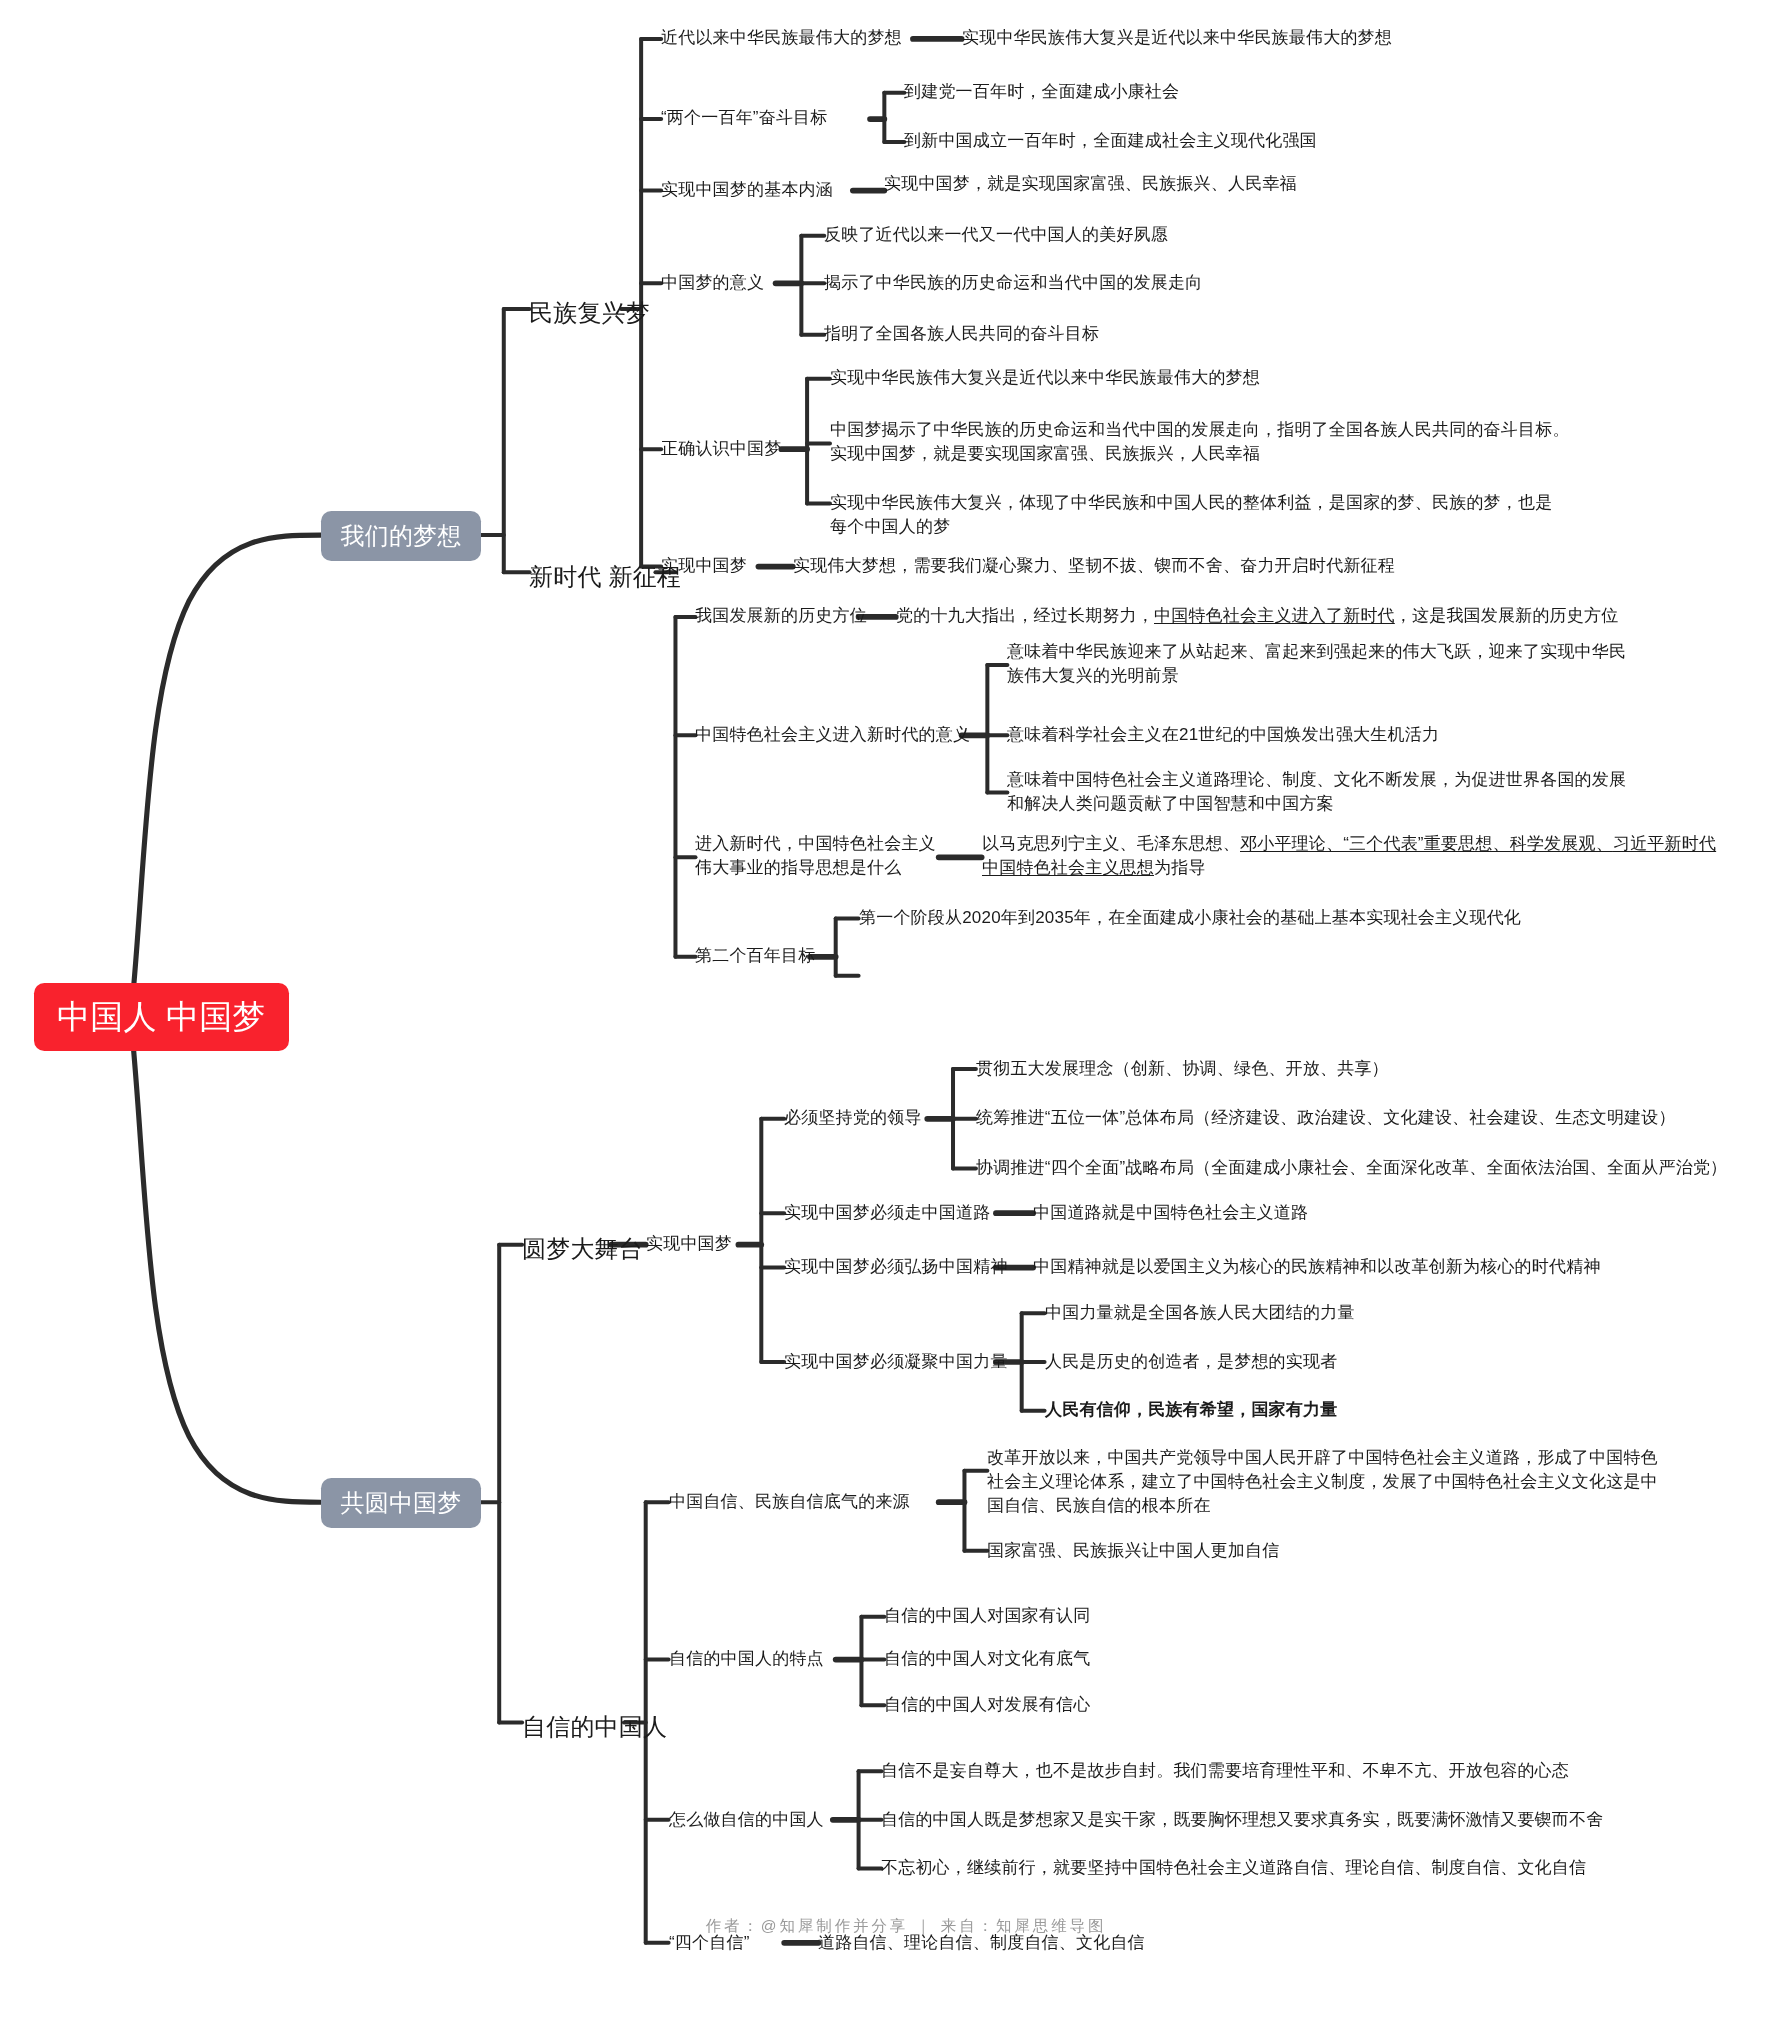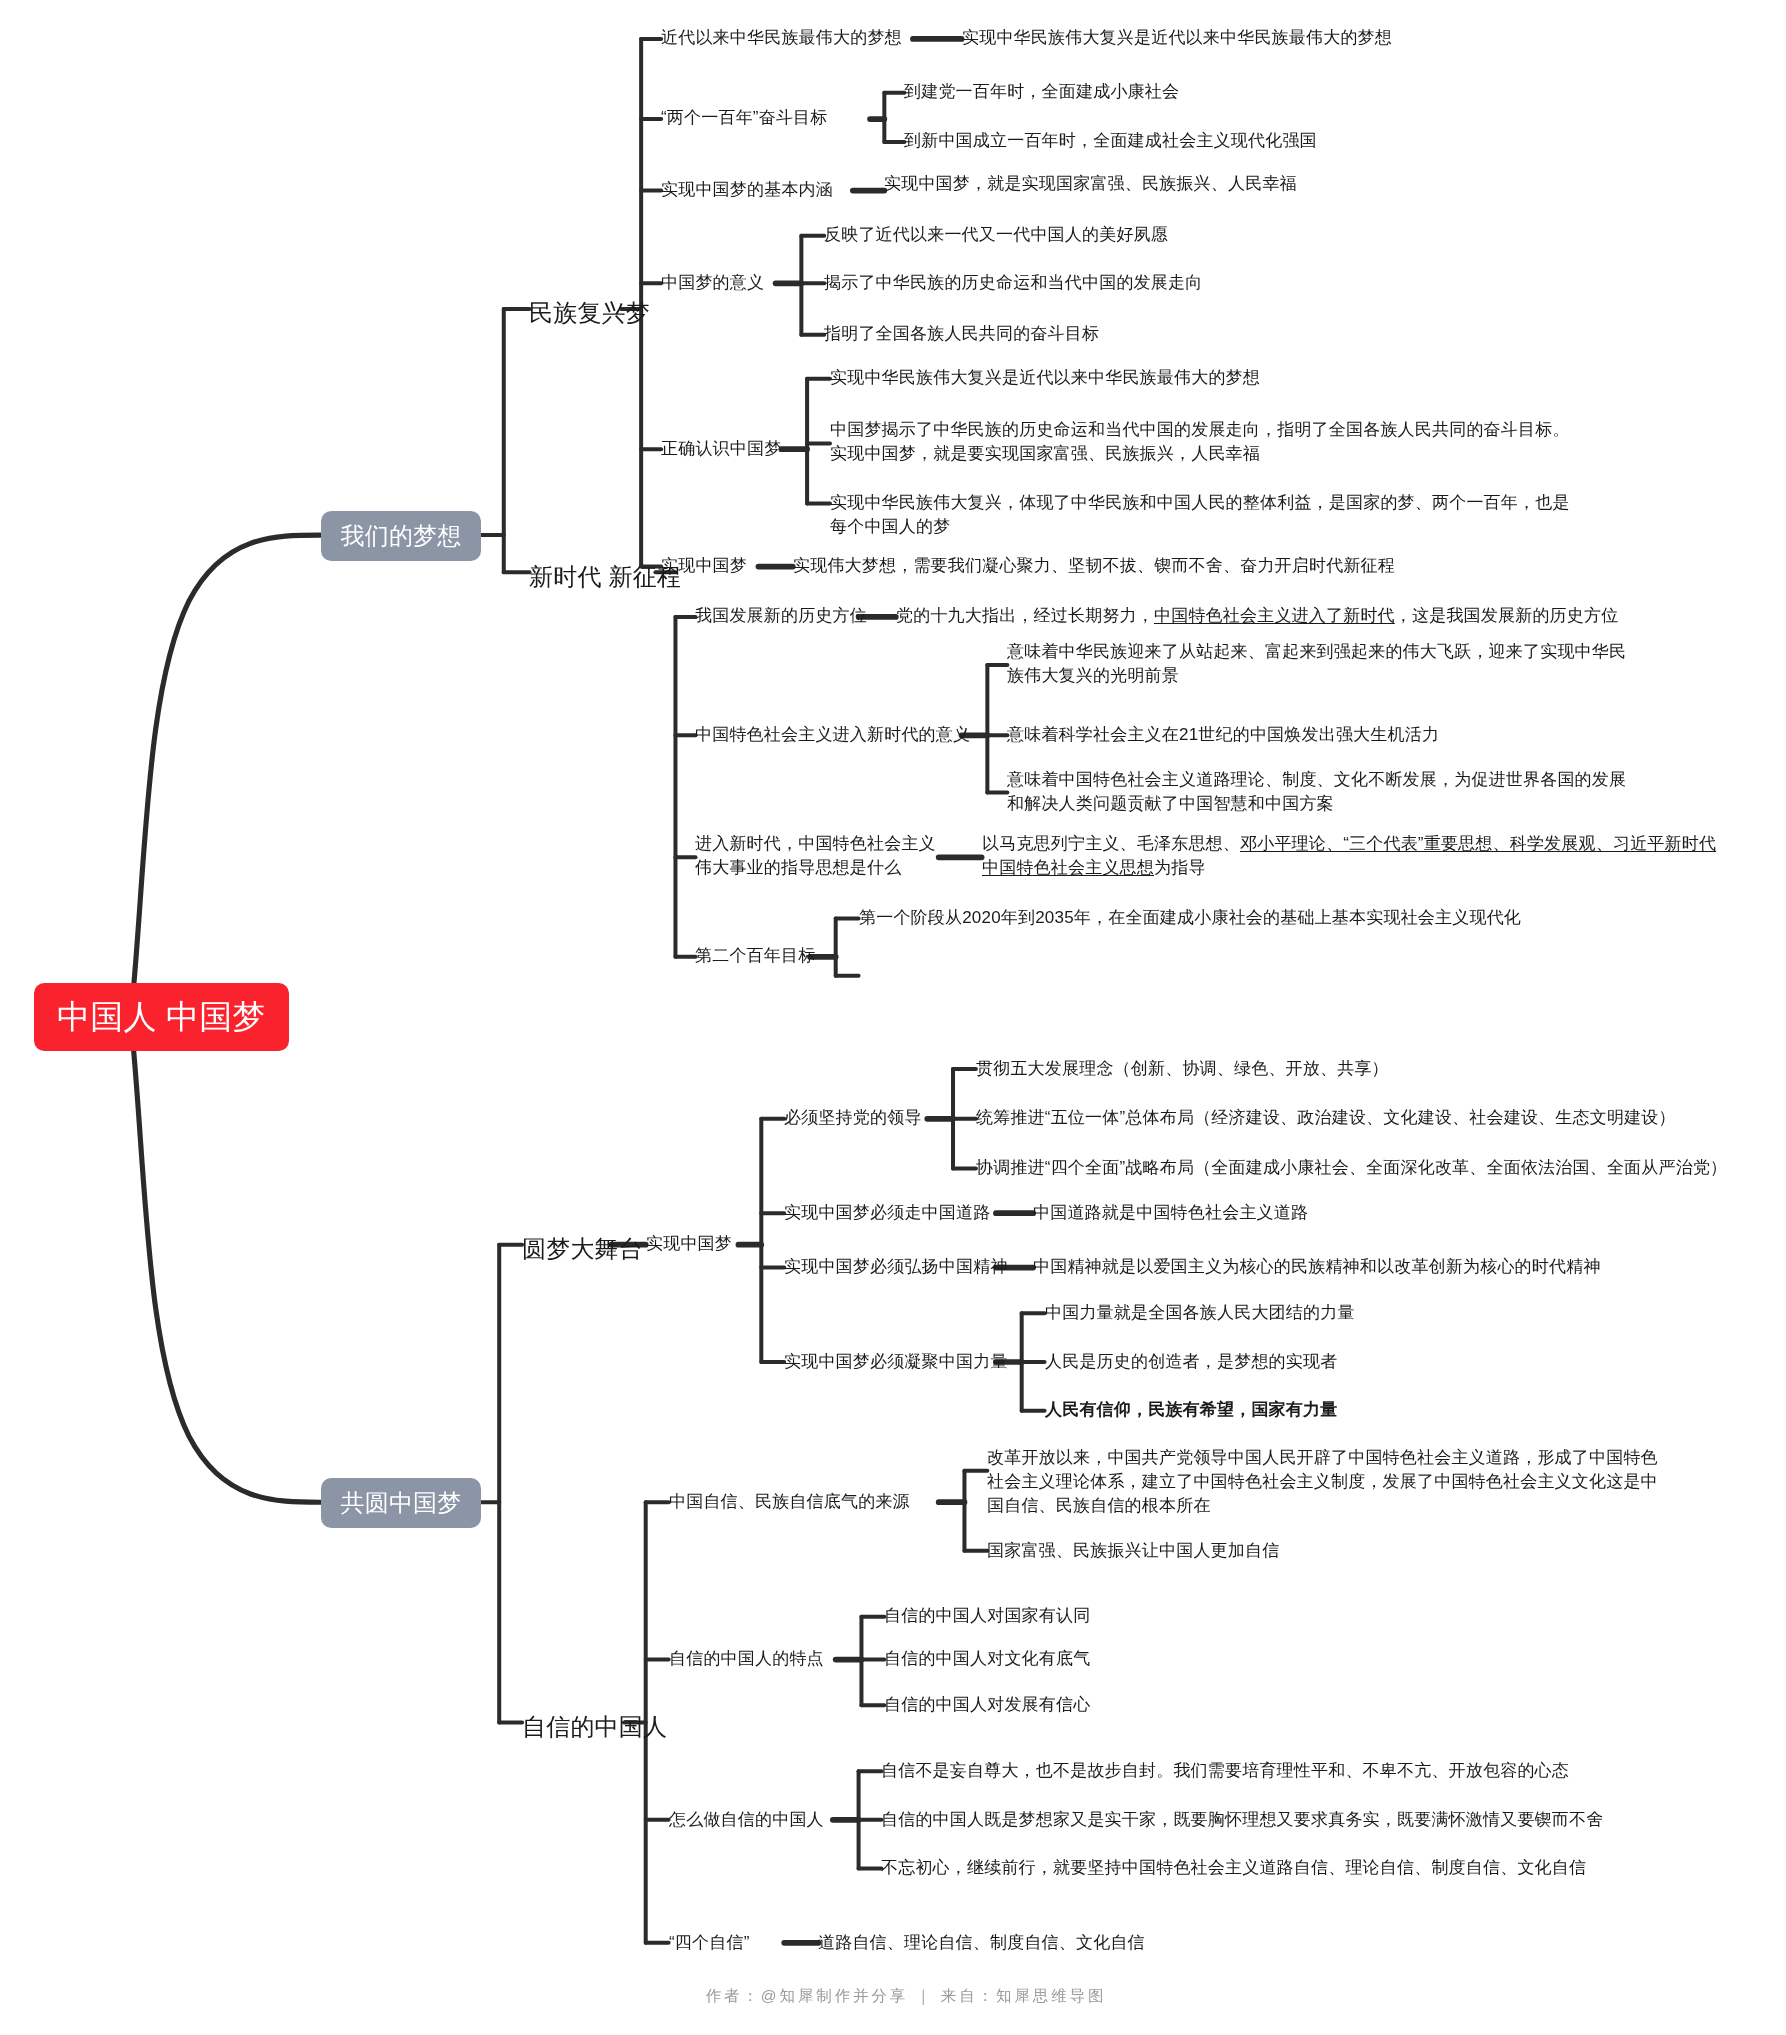--- a/index.html
+++ b/index.html
@@ -272,21 +272,21 @@
     <span class="t lv4">正确认识中国梦</span>
   </div>
   <div class="node" style="left:830px; top:366px;">
     <span class="t lv5">实现中华民族伟大复兴是近代以来中华民族最伟大的梦想</span>
   </div>
   <div class="node" style="left:830px; top:418px;">
     <span class="t lv5">中国梦揭示了中华民族的历史命运和当代中国的发展走向，指明了全国各族人民共同的奋斗目标。
 实现中国梦，就是要实现国家富强、民族振兴，人民幸福</span>
   </div>
   <div class="node" style="left:830px; top:491px;">
-    <span class="t lv5">实现中华民族伟大复兴，体现了中华民族和中国人民的整体利益，是国家的梦、两个一百年，也是
+    <span class="t lv5">实现中华民族伟大复兴，体现了中华民族和中国人民的整体利益，是国家的梦、民族的梦，也是
 每个中国人的梦</span>
   </div>
 
   <div class="node" style="left:661px; top:554px;">
     <span class="t lv4">实现中国梦</span>
   </div>
   <div class="node" style="left:793px; top:554px;">
     <span class="t lv5">实现伟大梦想，需要我们凝心聚力、坚韧不拔、锲而不舍、奋力开启时代新征程</span>
   </div>
 
@@ -409,18 +409,18 @@
     <span class="t lv5">不忘初心，继续前行，就要坚持中国特色社会主义道路自信、理论自信、制度自信、文化自信</span>
   </div>
 
   <div class="node" style="left:669px; top:1931px;">
     <span class="t lv4">“四个自信”</span>
   </div>
   <div class="node" style="left:818px; top:1931px;">
     <span class="t lv5">道路自信、理论自信、制度自信、文化自信</span>
   </div>
 
-  <div class="footer" style="top:1986px;padding-left:25px;">
+  <div class="footer" style="top:1916px;padding-left:25px;">
     <span>作者：@知犀制作并分享 ｜ 来自：知犀思维导图</span>
   </div>
 
 </div>
 
 
 </body></html>

